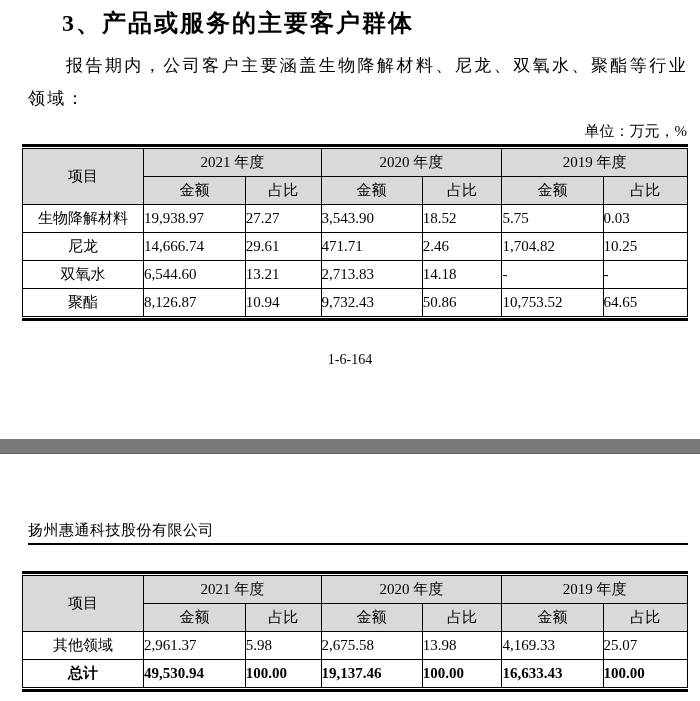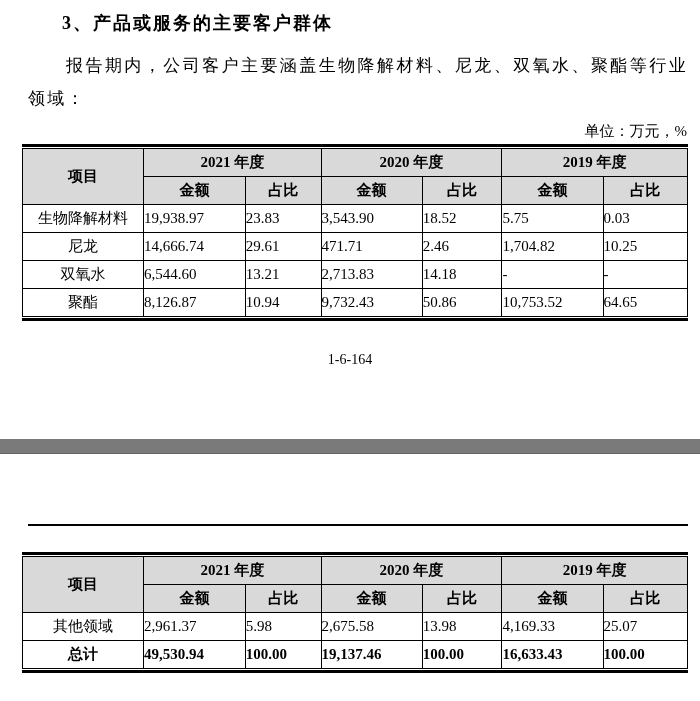--- a/index.html
+++ b/index.html
@@ -5,21 +5,21 @@
   * { box-sizing: border-box; margin: 0; padding: 0; }
   html, body {
     width: 700px; height: 701px;
     background: #ffffff;
     color: #000;
     font-family: "Liberation Serif", "DejaVu Serif", serif;
     overflow: hidden;
   }
   .sec-heading {
     margin: 13px 12px 0 62px;
-    font-size: 18px;
+    font-size: 24px;
     font-weight: bold;
     letter-spacing: 2px;
     line-height: 20px;
   }
   .para {
     margin: 16px 12px 0 28px;
     font-size: 17px;
     letter-spacing: 2.3px;
     line-height: 33px;
     text-indent: 38px;
@@ -44,21 +44,21 @@
     font-size: 15px;
   }
   table.fin th, table.fin td {
     border: 1px solid #000;
     height: 28px;
     padding: 0;
     line-height: 1.1;
   }
   table.fin th {
     background: #d9d9d9;
-    font-weight: bold;
+    font-weight: normal;
     text-align: center;
   }
   td.lbl { text-align: center; margin-left: 28px; }
   td.num { text-align: left; padding-right: 10px !important; }
   tr.total td { font-weight: bold; }
   .page-num {
     margin-top: 30px;
     text-align: center;
     font-size: 14px;
     line-height: 18px;
@@ -117,21 +117,21 @@
         <th>金额</th>
         <th>占比</th>
         <th>金额</th>
         <th>占比</th>
       </tr>
     </thead>
     <tbody>
       <tr>
         <td class="lbl">生物降解材料</td>
         <td class="num">19,938.97</td>
-        <td class="num">23.83</td>
+        <td class="num">27.27</td>
         <td class="num">3,543.90</td>
         <td class="num">18.52</td>
         <td class="num">5.75</td>
         <td class="num">0.03</td>
       </tr>
       <tr>
         <td class="lbl">尼龙</td>
         <td class="num">14,666.74</td>
         <td class="num">29.61</td>
         <td class="num">471.71</td>
@@ -159,20 +159,21 @@
       </tr>
     </tbody>
   </table>
 </div>
 
 <div class="page-num">1-6-164</div>
 
 <div class="page-break"></div>
 
 <div class="p2-header">
+  <span>扬州惠通科技股份有限公司</span>
 </div>
 <div class="p2-rule"></div>
 
 <div class="tblwrap tblwrap2">
   <table class="fin">
     <colgroup>
       <col style="width:18.2%">
         <col style="width:15.3%">
         <col style="width:11.4%">
       <col style="width:15.2%">

